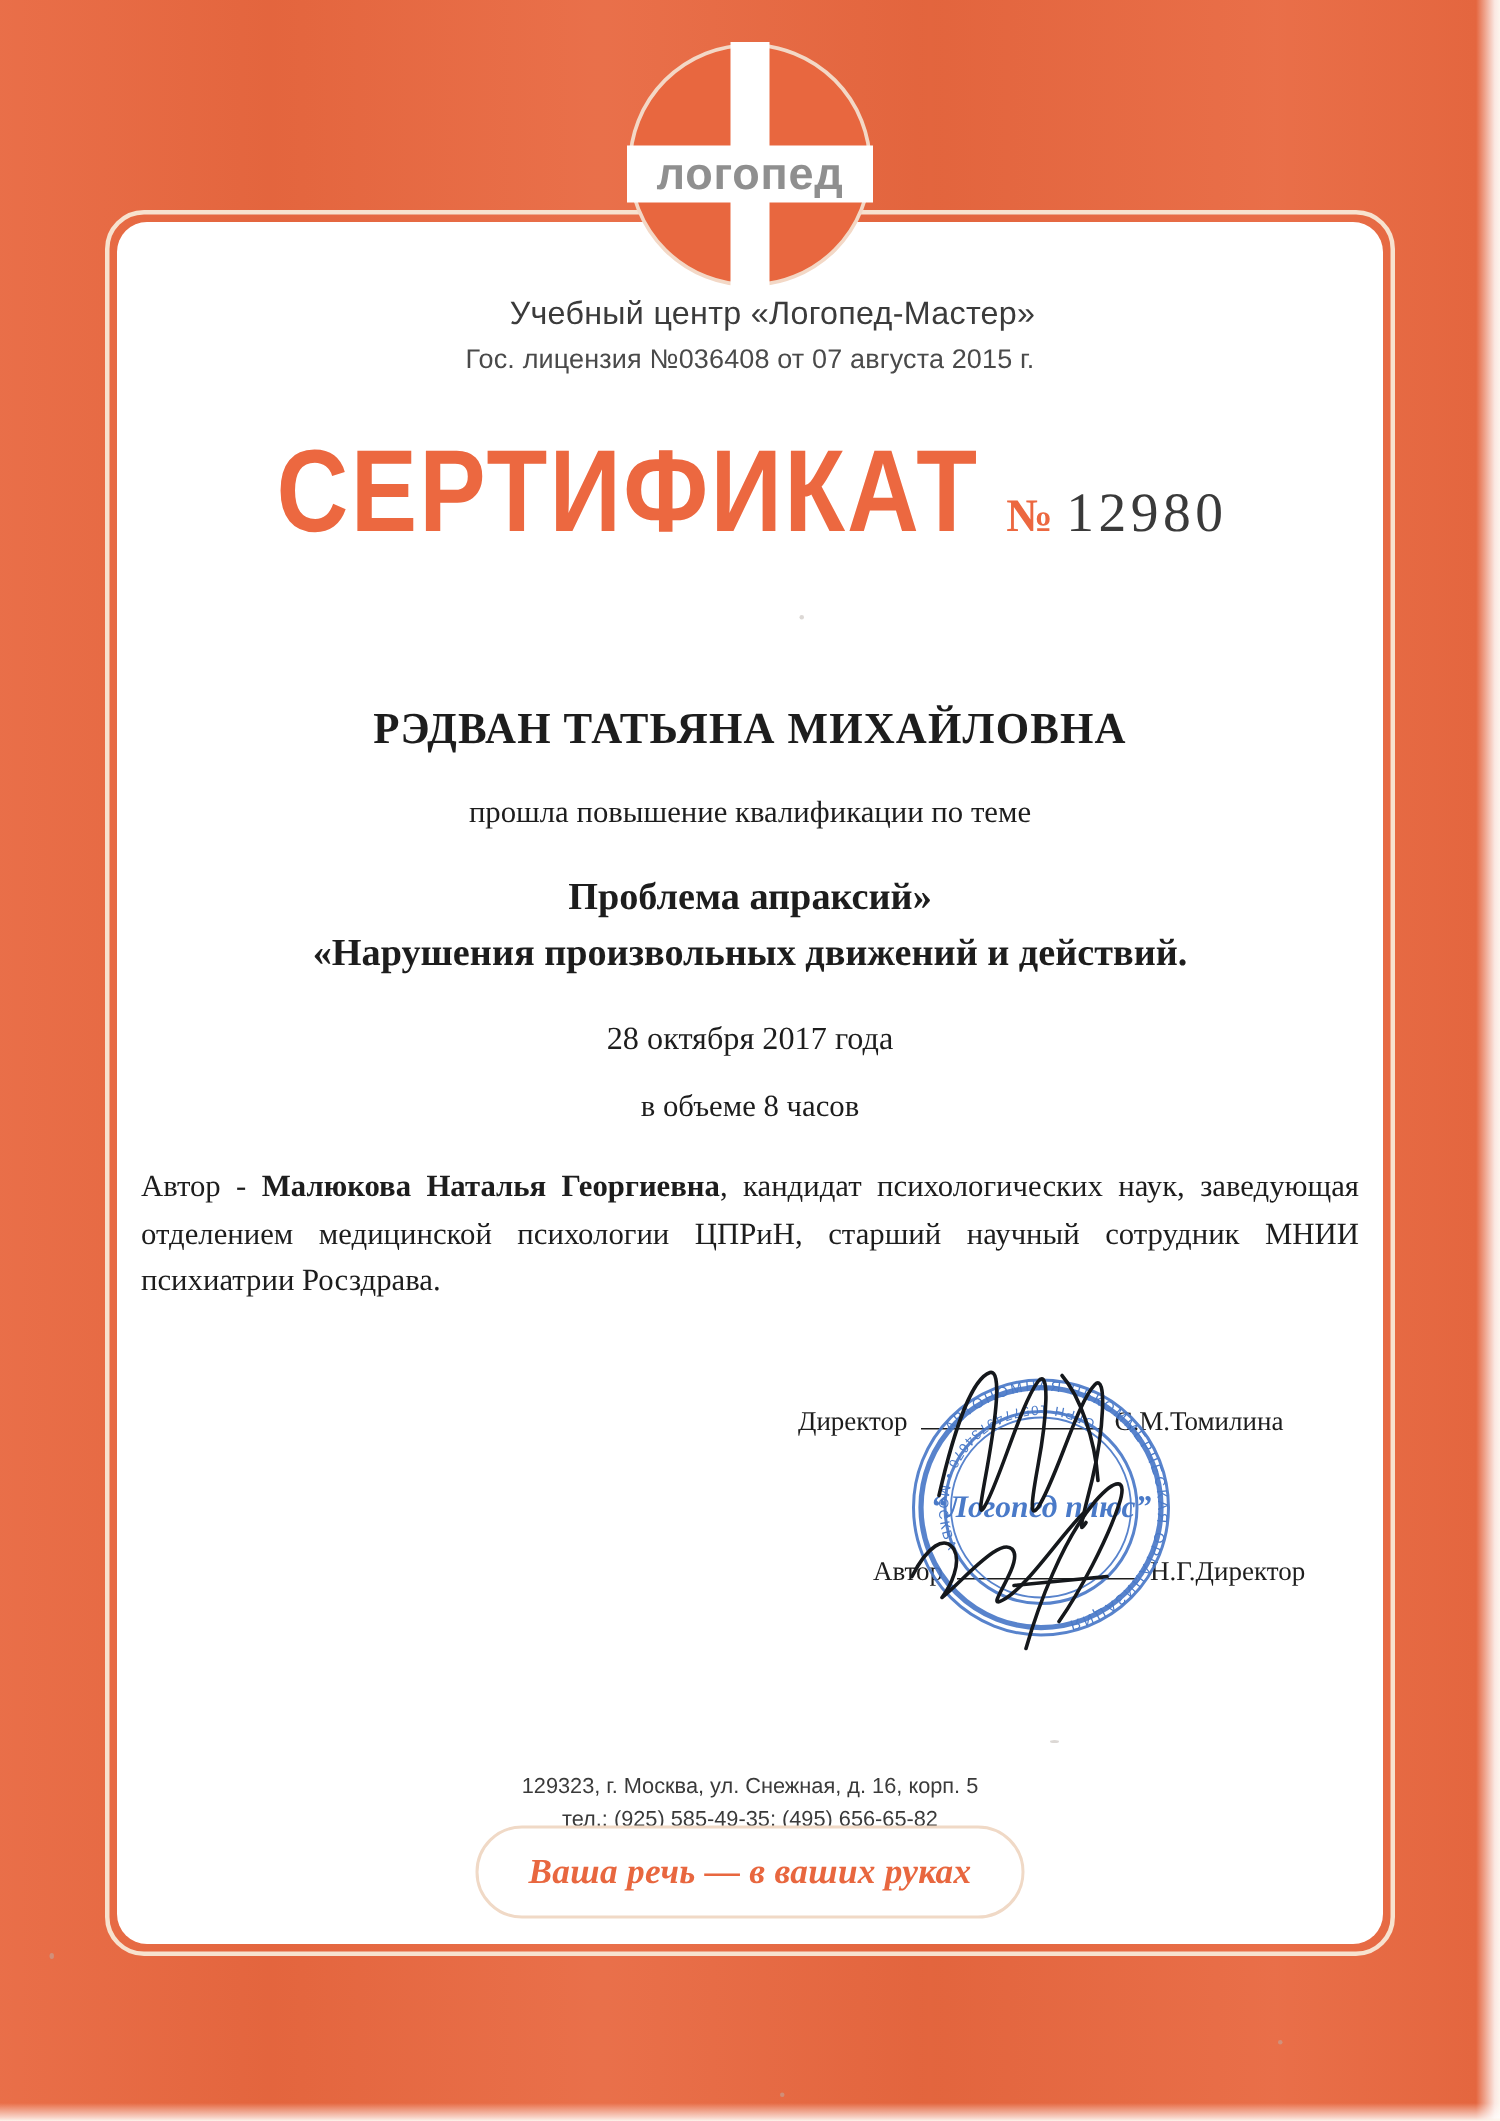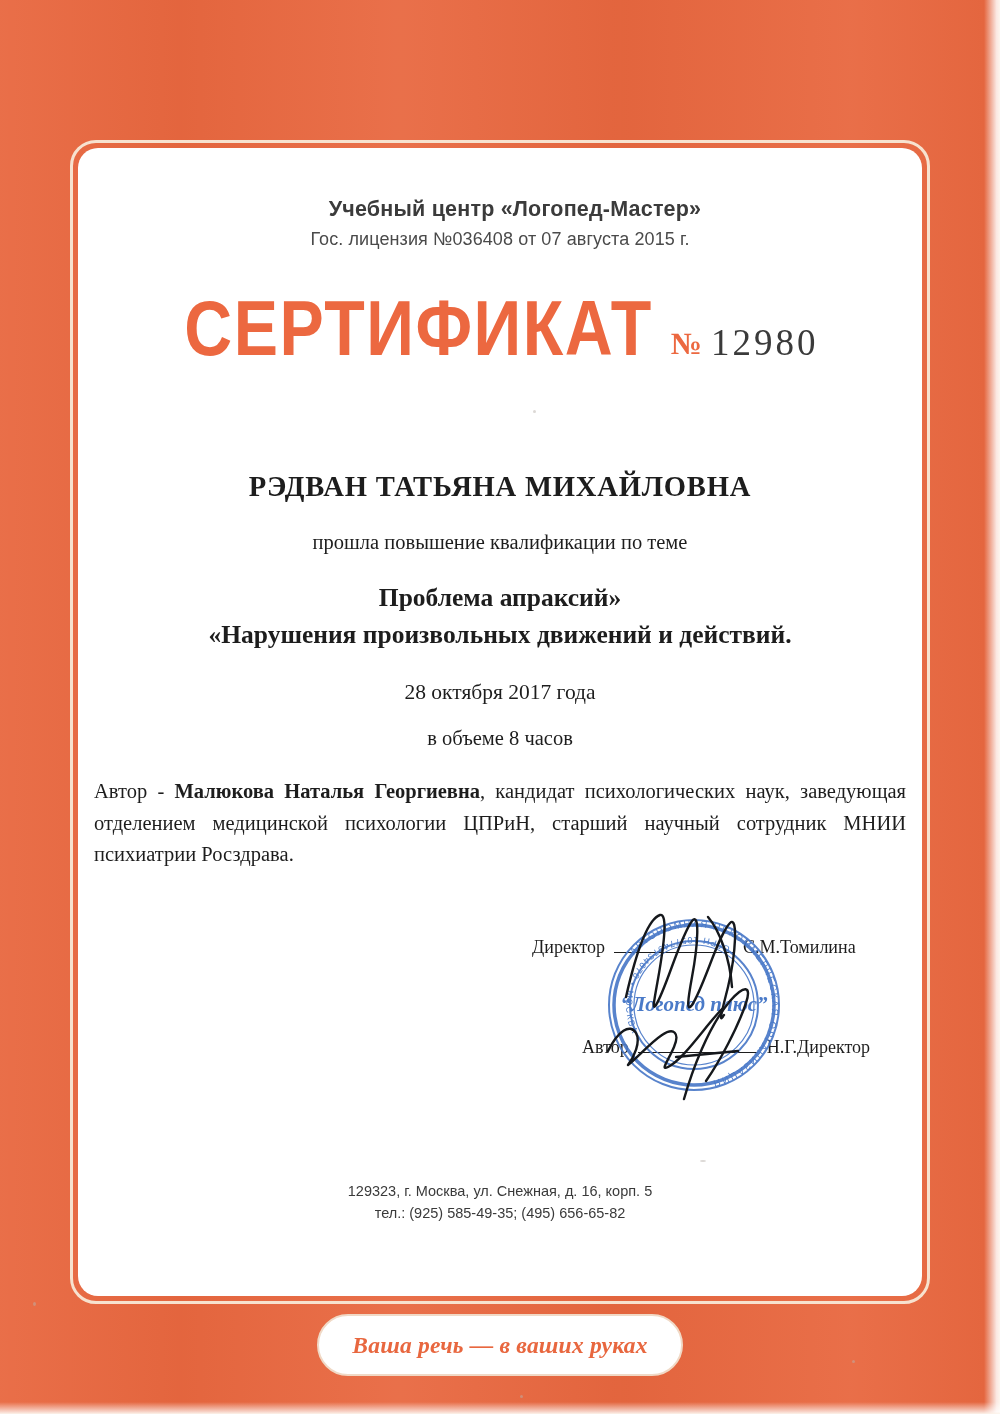--- a/index.html
+++ b/index.html
@@ -96,21 +96,21 @@
   }
   .org-line-1 {
     font-size: 21.5px;
     font-weight: bold;
     color: #3b3b3b;
     letter-spacing: 0.2px;
     line-height: 1.25;
   }
   .org-line-2 {
     font-size: 21.5px;
-    font-weight: bold;
+    font-weight: normal;
     color: #3b3b3b;
     letter-spacing: 0.2px;
     line-height: 1.25;
     padding-left: 30px;
   }
   .license-line {
     margin-top: 6px;
     font-size: 18px;
     color: #4a4a4a;
     letter-spacing: 0.1px;
@@ -270,21 +270,21 @@
     z-index: 5;
     color: #3a3a3a;
     font-size: 14.5px;
     line-height: 1.52;
   }
 
   
   .slogan-pill {
     position: absolute;
     left: 50%;
-    top: 1314px;
+    top: 1217px;
     transform: translateX(-50%);
     width: 366px;
     height: 62px;
     background: #ffffff;
     border: 2.5px solid #f0d9c6;
     border-radius: 34px;
     display: flex;
     align-items: center;
     justify-content: center;
     z-index: 8;
@@ -314,20 +314,32 @@
 
 <div class="page">
 
   <div class="border-field"></div>
   <div class="edge-fade-right"></div>
   <div class="edge-fade-bottom"></div>
 
   <div class="inner-keyline"></div>
   <div class="panel"></div>
 
+  <div class="logo-badge">
+    <svg viewBox="0 0 164 164" width="164" height="164">
+      <circle cx="82" cy="82" r="80" fill="#e8673f"></circle>
+      <circle cx="82" cy="82" r="80" fill="none" stroke="#f3d8c6" stroke-width="2.5"></circle>
+
+      <rect x="69" y="0" width="26" height="164" fill="#ffffff"></rect>
+
+      <rect x="0" y="69" width="164" height="38" fill="#ffffff"></rect>
+
+      <text x="82" y="98" text-anchor="middle" font-family="'Liberation Sans', sans-serif" font-size="30" font-weight="bold" fill="#8f8f8f" letter-spacing="0.5">логопед</text>
+    </svg>
+  </div>
 
   <div class="header">
     <div class="org-line-2">Учебный центр «Логопед-Мастер»</div>
     <div class="license-line">Гос. лицензия №036408 от 07 августа 2015 г.</div>
   </div>
 
   <div class="title-row">
     <div class="cert-word">СЕРТИФИКАТ</div>
     <div class="num-group">
       <span class="num-sign">№</span>

